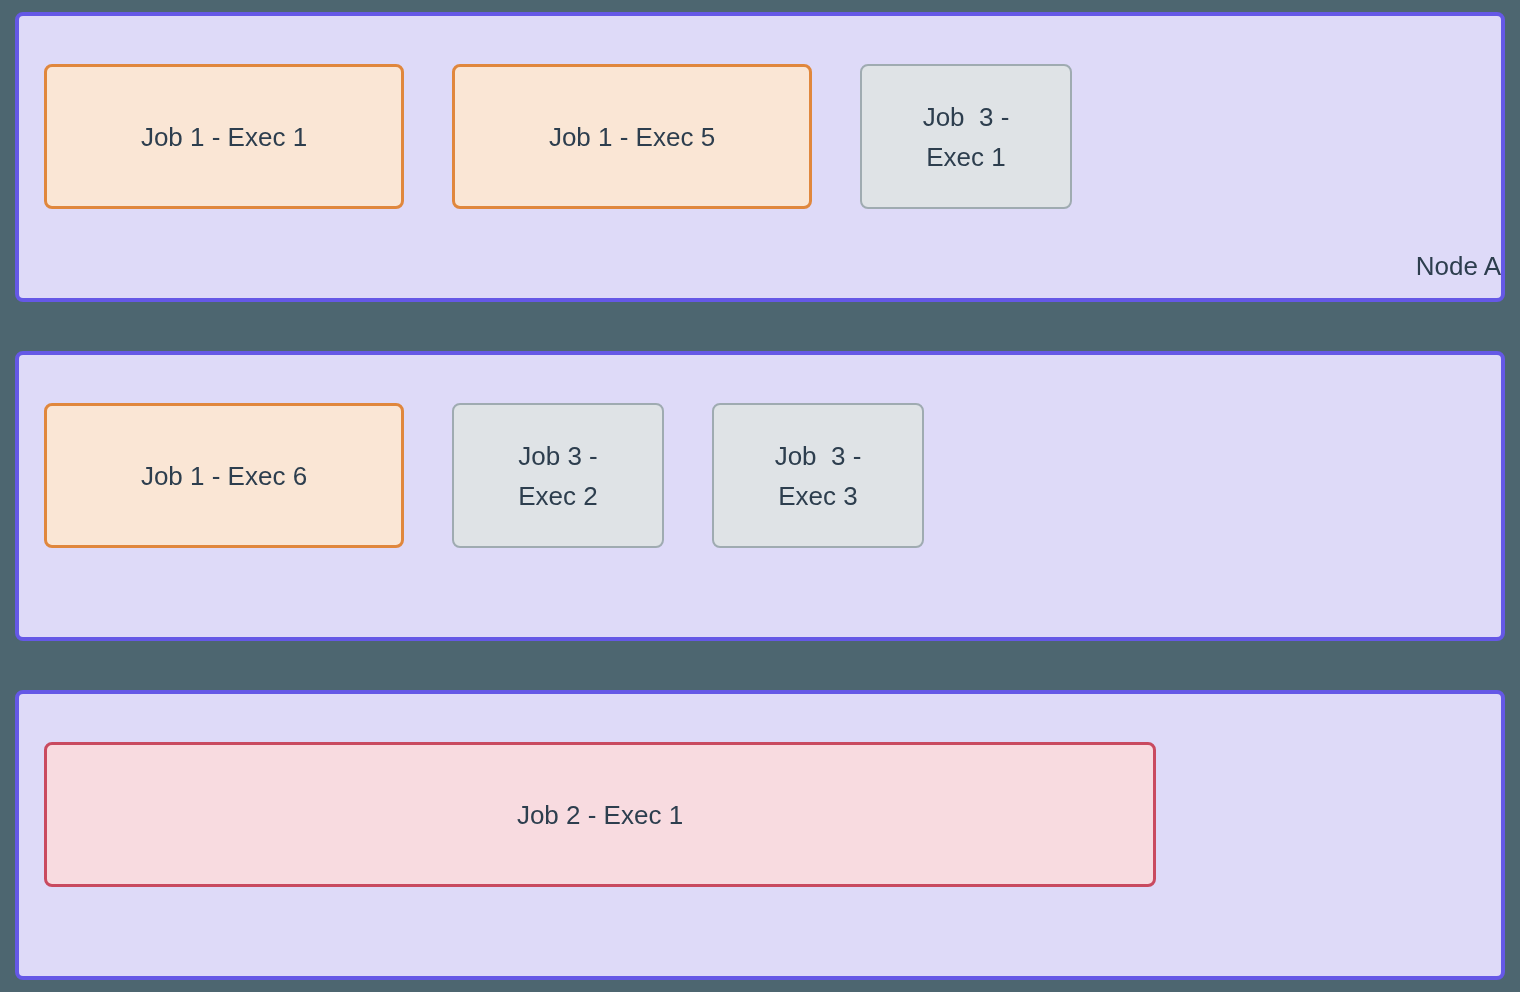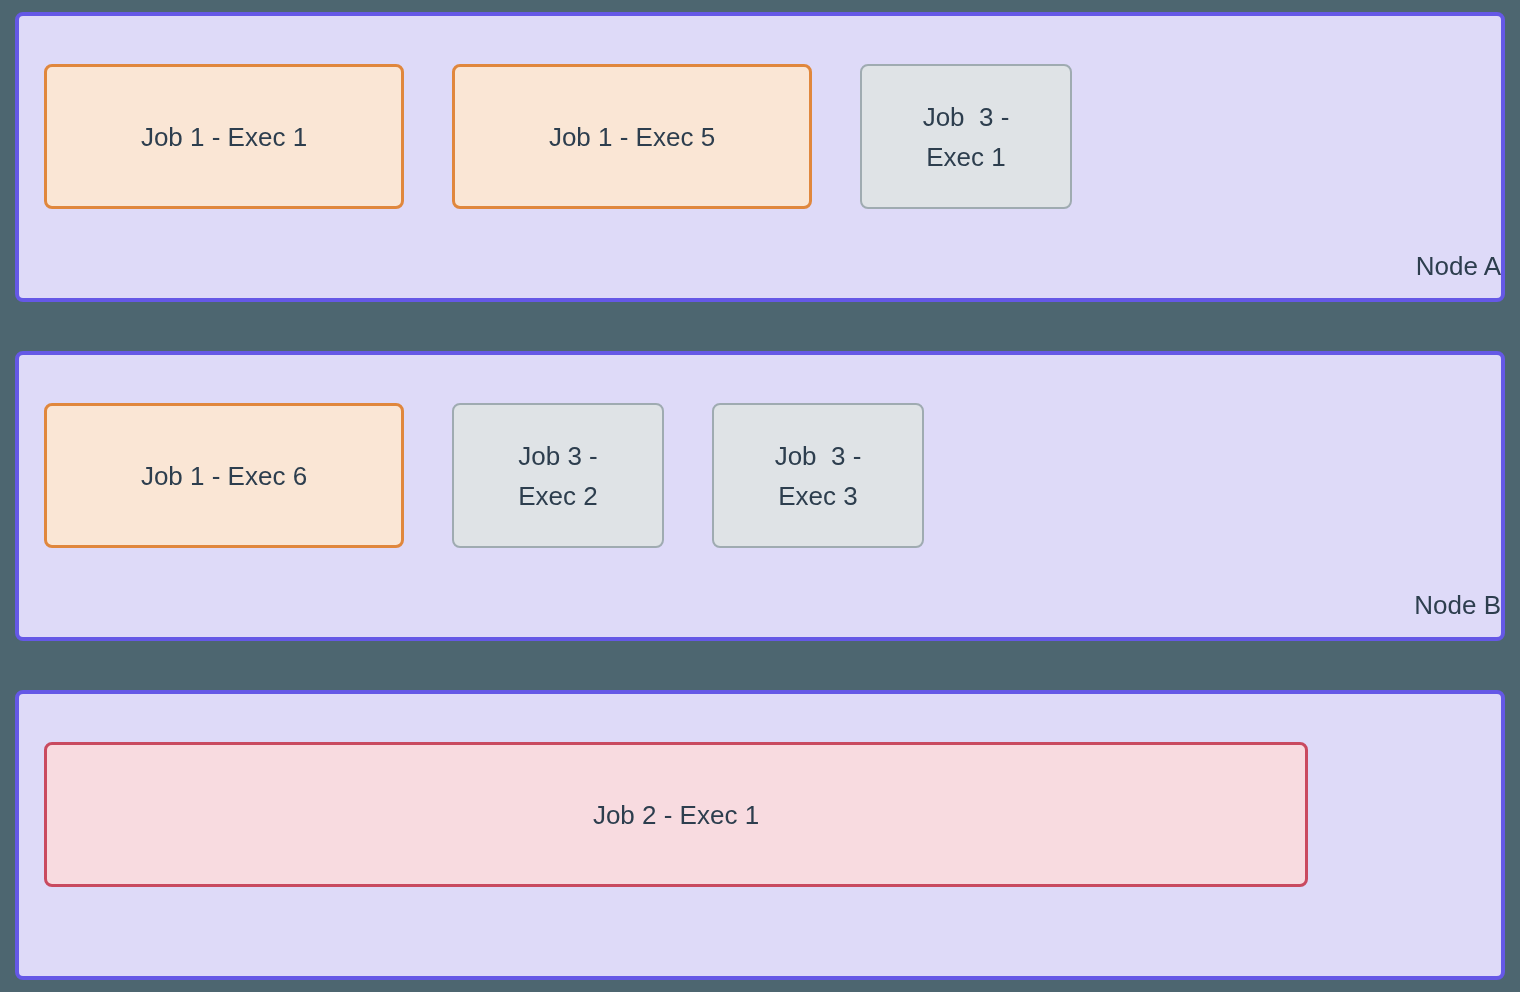--- a/index.html
+++ b/index.html
@@ -68,21 +68,21 @@
     width: 360px;
     background: var(--job1-bg);
     border: 3px solid var(--job1-border);
   }
   .exec.job3 {
     width: 212px;
     background: var(--job3-bg);
     border: 2px solid var(--job3-border);
   }
   .exec.job2 {
-    width: 1264px;
+    width: 1112px;
     background: var(--job2-bg);
     border: 3px solid var(--job2-border);
     text-align: right;
   }
   .node-label {
     position: absolute;
     left: 0;
     right: 0;
     top: 235px;
     text-align: right;
@@ -118,21 +118,20 @@
       </div>
       <div class="exec job3">
         <span class="exec-label">Job 3 -
 Exec 2</span>
       </div>
       <div class="exec job3">
         <span class="exec-label">Job  3 -
 Exec 3</span>
       </div>
     </div>
-    <div class="node-label">Node B</div>
   </section>
 
   <section class="node">
     <div class="executors">
       <div class="exec job2">
         <span class="exec-label">Job 2 - Exec 1</span>
       </div>
     </div>
   </section>
 

